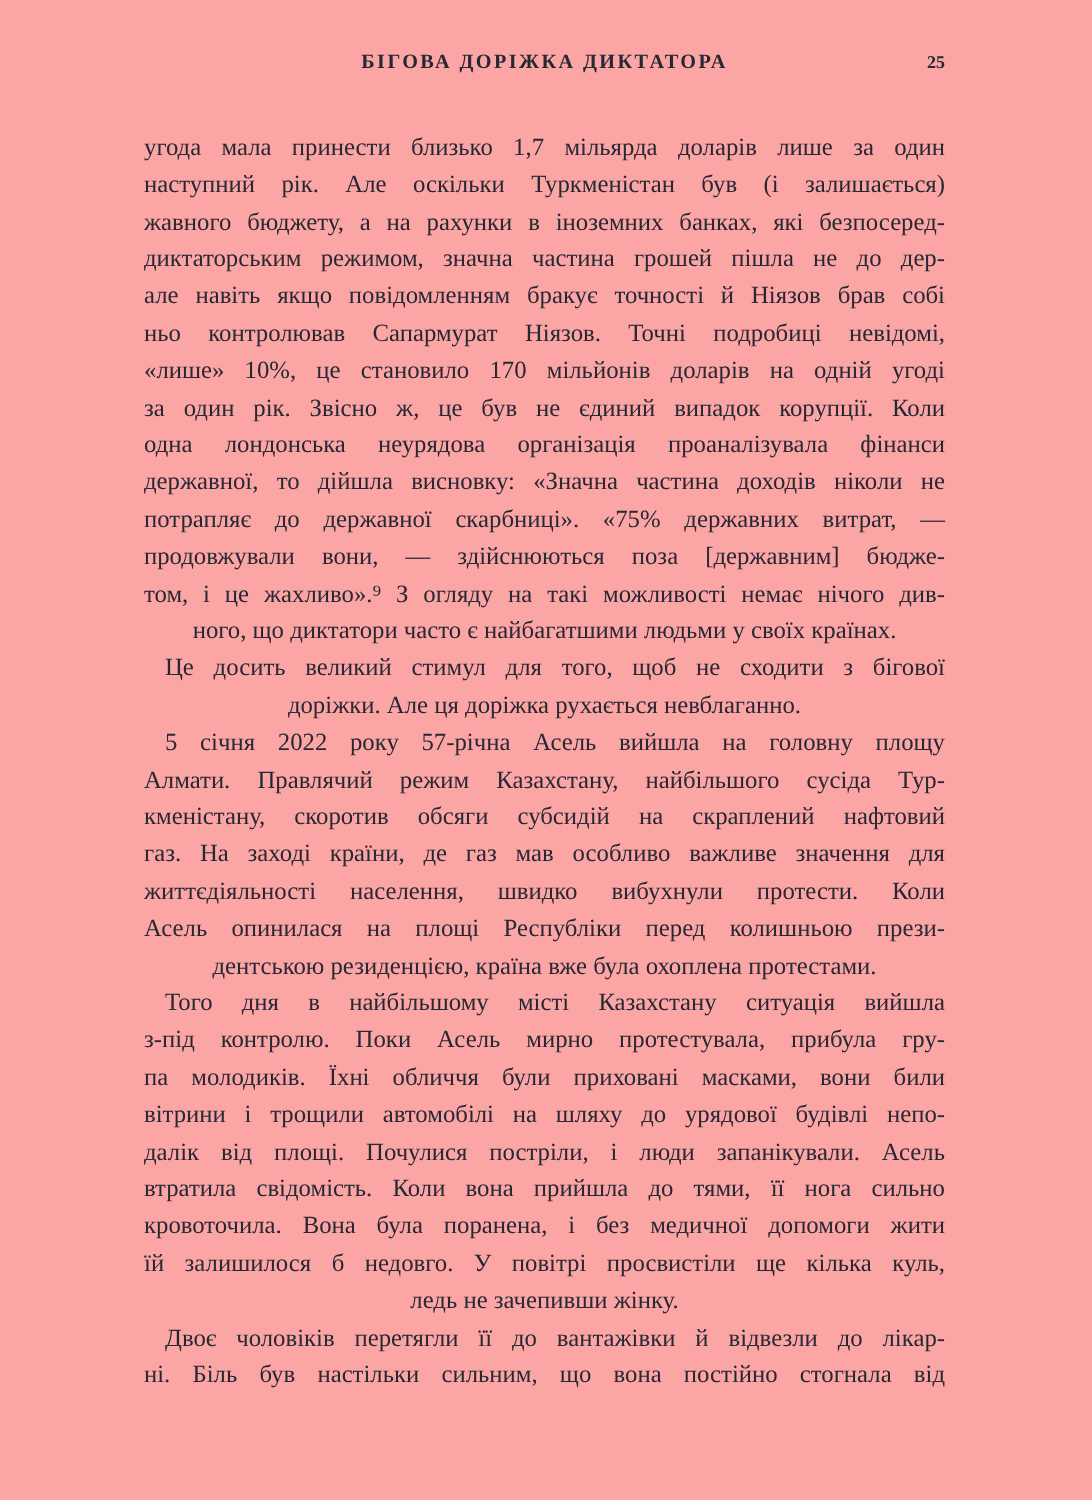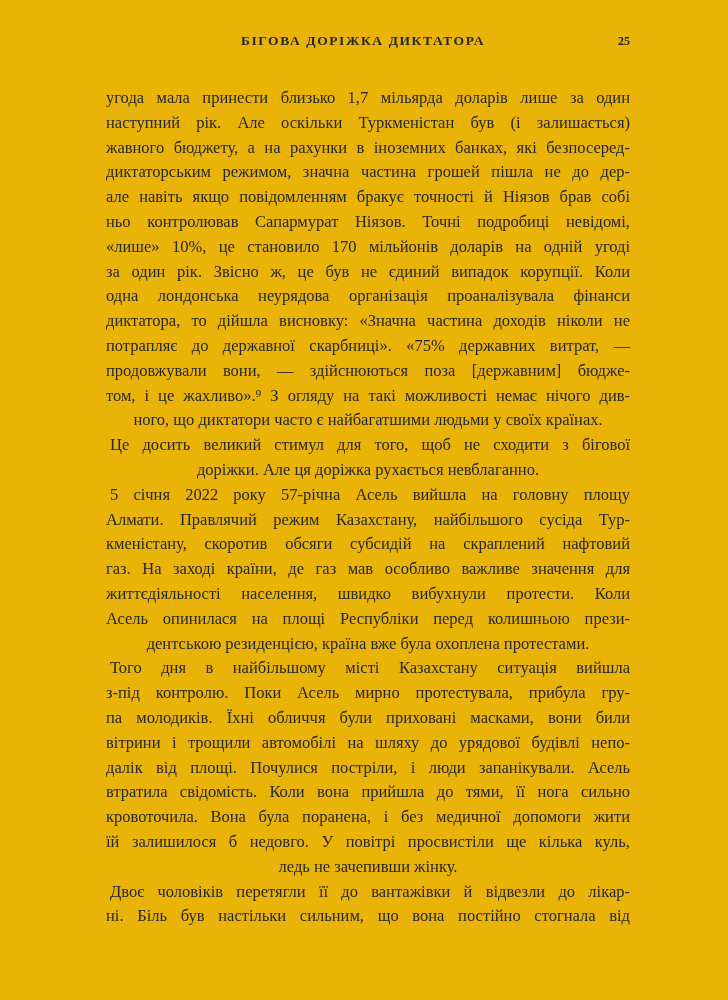--- a/index.html
+++ b/index.html
@@ -4,21 +4,21 @@
 <style>
   html, body {
     margin: 0;
     padding: 0;
     background: #ffffff;
   }
   .page {
     position: relative;
     width: 728px;
     height: 1000px;
-    background: #eab308;
+    background: #fca5a5;
     font-family: "Liberation Serif", "DejaVu Serif", serif;
     color: #262833;
     overflow: hidden;
   }
   .page-header {
     position: absolute;
     top: 31px;
     left: 96px;
     width: 534px;
     height: 20px;
@@ -46,21 +46,20 @@
     top: 86px;
     left: 96px;
     width: 534px;
     font-size: 16.5px;
     line-height: 24.8px;
   }
   .line {
     text-align: justify;
     text-align-last: justify;
     white-space: normal;
-    margin-left: 10px;
   }
   .line.para-end {
     text-align: center;
     text-align-last: auto;
   }
   .line.indent {
     margin-left: 14px;
   }
 </style>
 </head>
@@ -75,21 +74,21 @@
   <main class="text-block">
       <div class="line">угода мала принести близько 1,7 мільярда доларів лише за один</div>
       <div class="line">наступний рік. Але оскільки Туркменістан був (і залишається)</div>
       <div class="line">жавного бюджету, а на рахунки в іноземних банках, які безпосеред-</div>
       <div class="line">диктаторським режимом, значна частина грошей пішла не до дер-</div>
       <div class="line">але навіть якщо повідомленням бракує точності й Ніязов брав собі</div>
       <div class="line">ньо контролював Сапармурат Ніязов. Точні подробиці невідомі,</div>
       <div class="line">«лише» 10%, це становило 170 мільйонів доларів на одній угоді</div>
       <div class="line">за один рік. Звісно ж, це був не єдиний випадок корупції. Коли</div>
       <div class="line">одна лондонська неурядова організація проаналізувала фінанси</div>
-      <div class="line">диктатора, то дійшла висновку: «Значна частина доходів ніколи не</div>
+      <div class="line">державної, то дійшла висновку: «Значна частина доходів ніколи не</div>
       <div class="line">потрапляє до державної скарбниці». «75% державних витрат, —</div>
       <div class="line">продовжували вони, — здійснюються поза [державним] бюдже-</div>
       <div class="line">том, і це жахливо».⁹ З огляду на такі можливості немає нічого див-</div>
       <div class="line para-end">ного, що диктатори часто є найбагатшими людьми у своїх країнах.</div>
       <div class="line indent">Це досить великий стимул для того, щоб не сходити з бігової</div>
       <div class="line para-end">доріжки. Але ця доріжка рухається невблаганно.</div>
       <div class="line indent">5 січня 2022 року 57-річна Асель вийшла на головну площу</div>
       <div class="line">Алмати. Правлячий режим Казахстану, найбільшого сусіда Тур-</div>
       <div class="line">кменістану, скоротив обсяги субсидій на скраплений нафтовий</div>
       <div class="line">газ. На заході країни, де газ мав особливо важливе значення для</div>

